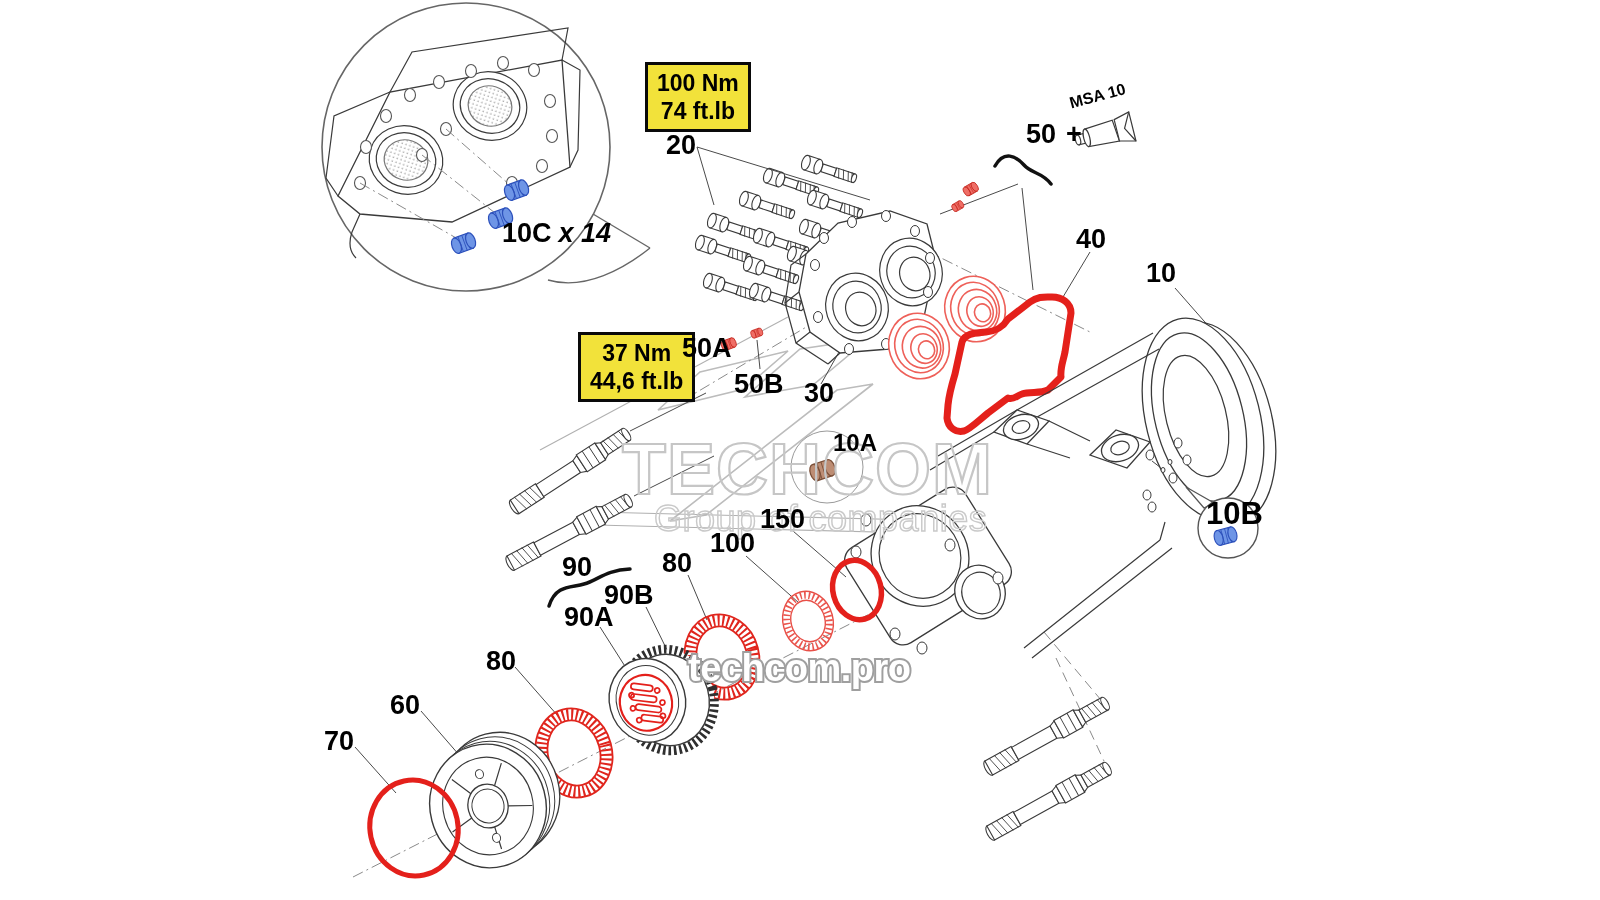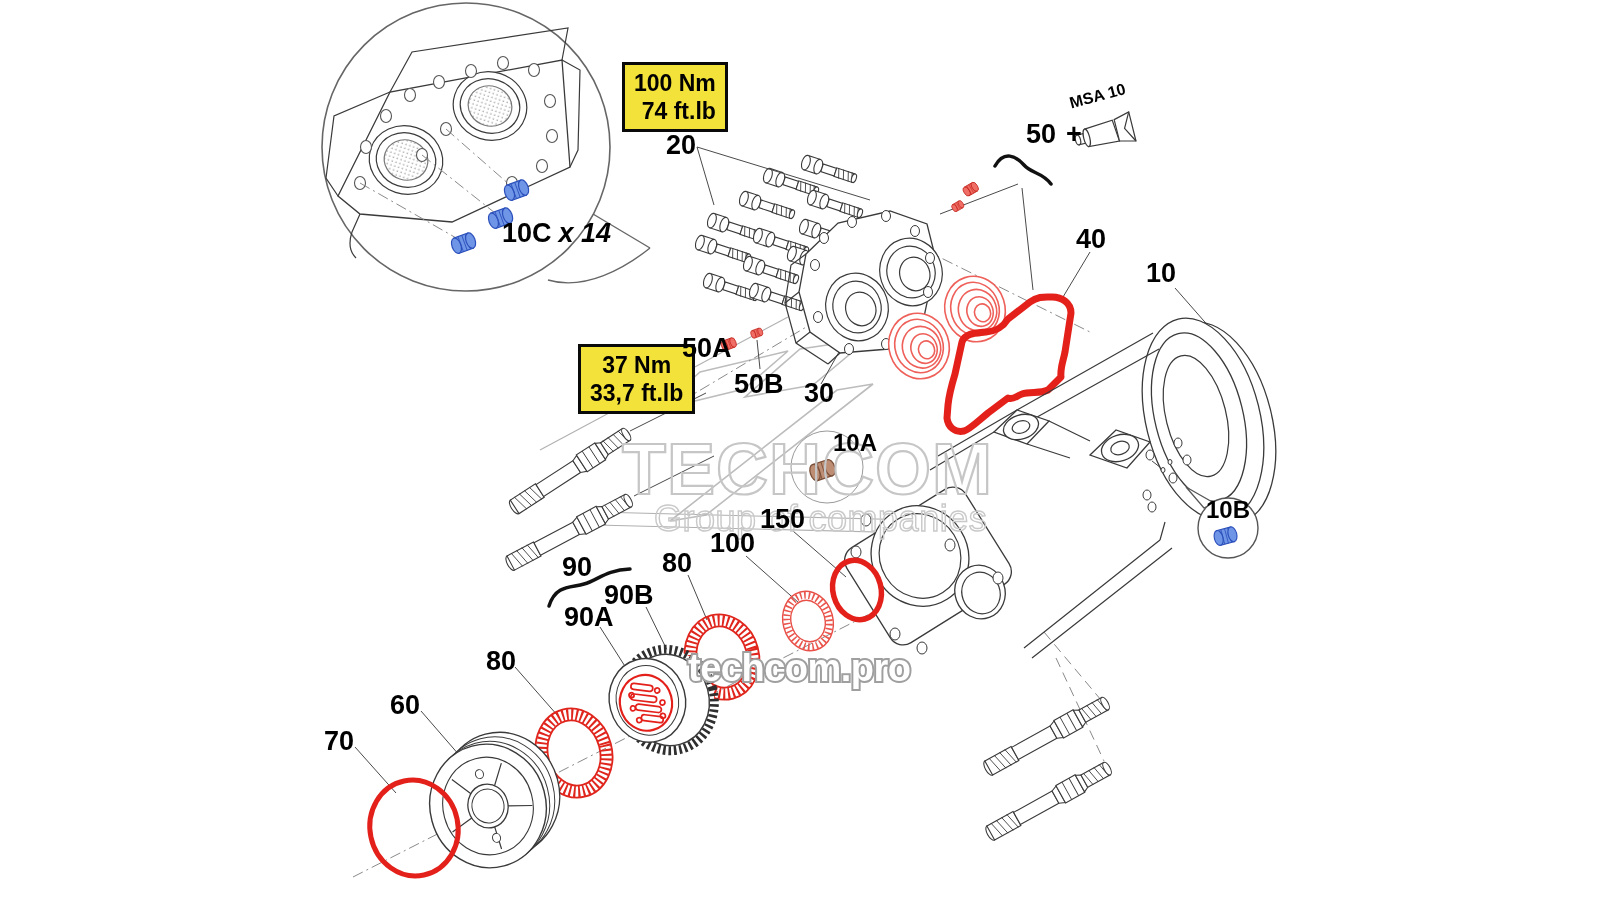--- a/index.html
+++ b/index.html
@@ -2,21 +2,21 @@
 <html><head>
 <meta charset="utf-8">
 <style>
   html,body{margin:0;padding:0;background:#ffffff;}
   .stage{position:relative;width:1600px;height:900px;background:#ffffff;overflow:hidden;
          font-family:"Liberation Sans",sans-serif;}
   .stage svg{position:absolute;left:0;top:0;}
   .lbl{position:absolute;color:#000;font-weight:700;font-size:27px;line-height:1;white-space:nowrap;}
   .lbl .qty{font-style:italic;margin-left:7px;}
   .lbl.sz24{font-size:24px;margin-left:32px;}
-  .lbl.sz23{font-size:24px;}
+  .lbl.sz23{font-size:31px;}
   .lbl.msa{font-size:16px;transform:rotate(-15deg);transform-origin:left top;font-weight:700;}
   .plus{margin-left:10px;font-weight:700;}
   .torque{position:absolute;background:#f2e23a;border:3px solid #0a0a0a;color:#000;
           text-align:center;font-weight:700;font-size:23px;line-height:1.22;padding:4px 9px;}
   
   .ln{stroke:#3a3a3a;stroke-width:1.2;fill:none;}
   .lnf{stroke:#3a3a3a;stroke-width:1.3;fill:#ffffff;}
   .leader{stroke:#4a4a4a;stroke-width:1;fill:none;}
   .axis{stroke:#8a8a8a;stroke-width:1;fill:none;stroke-dasharray:11 4 2 4;}
   .dashl{stroke:#8a8a8a;stroke-width:1;fill:none;stroke-dasharray:10 6;}
@@ -355,27 +355,27 @@
     <use href="#sym-plug" class="plug-blue" transform="translate(1226,536) rotate(-15) scale(0.95)"></use>
   </g>
 
   <path class="brace" d="M 549,606 C 556,584 572,588 584,584 C 598,580 606,570 630,569"></path>
 
   <text x="622" y="494" font-size="72" font-weight="bold" letter-spacing="1" fill="none" stroke="#c6c6c6" stroke-width="2.2">TECHCOM</text>
   <text x="654" y="531" font-size="36" font-weight="normal" letter-spacing="0.5" fill="none" stroke="#c9c9c9" stroke-width="1.4">Group of companies</text>
   <text x="688" y="681" font-size="38" font-weight="bold" letter-spacing="-0.5" fill="#ffffff" stroke="#9f9f9f" stroke-width="4" paint-order="stroke">techcom.pro</text>
 </svg>
 
-  <div class="torque" style="left:622px;top:62px;min-width:74px;text-align:right;">
+  <div class="torque" style="left:645px;top:62px;min-width:74px;">
     <div>100 Nm</div>
     <div>74 ft.lb</div>
   </div>
-  <div class="torque" style="left:578px;top:344px;min-width:78px;">
+  <div class="torque" style="left:578px;top:332px;min-width:78px;">
     <div>37 Nm</div>
-    <div>33,7 ft.lb</div>
+    <div>44,6 ft.lb</div>
   </div>
 
   <div class="lbl" style="left:666px;top:132px;">20</div>
   <div class="lbl" style="left:1026px;top:121px;"><span>50</span><span class="plus">+</span></div>
   <div class="lbl msa" style="left:1068px;top:96px;">MSA 10</div>
   <div class="lbl" style="left:1076px;top:226px;">40</div>
   <div class="lbl" style="left:1146px;top:260px;">10</div>
   <div class="lbl" style="left:804px;top:380px;">30</div>
   <div class="lbl" style="left:682px;top:335px;">50A</div>
   <div class="lbl" style="left:734px;top:371px;">50B</div>

